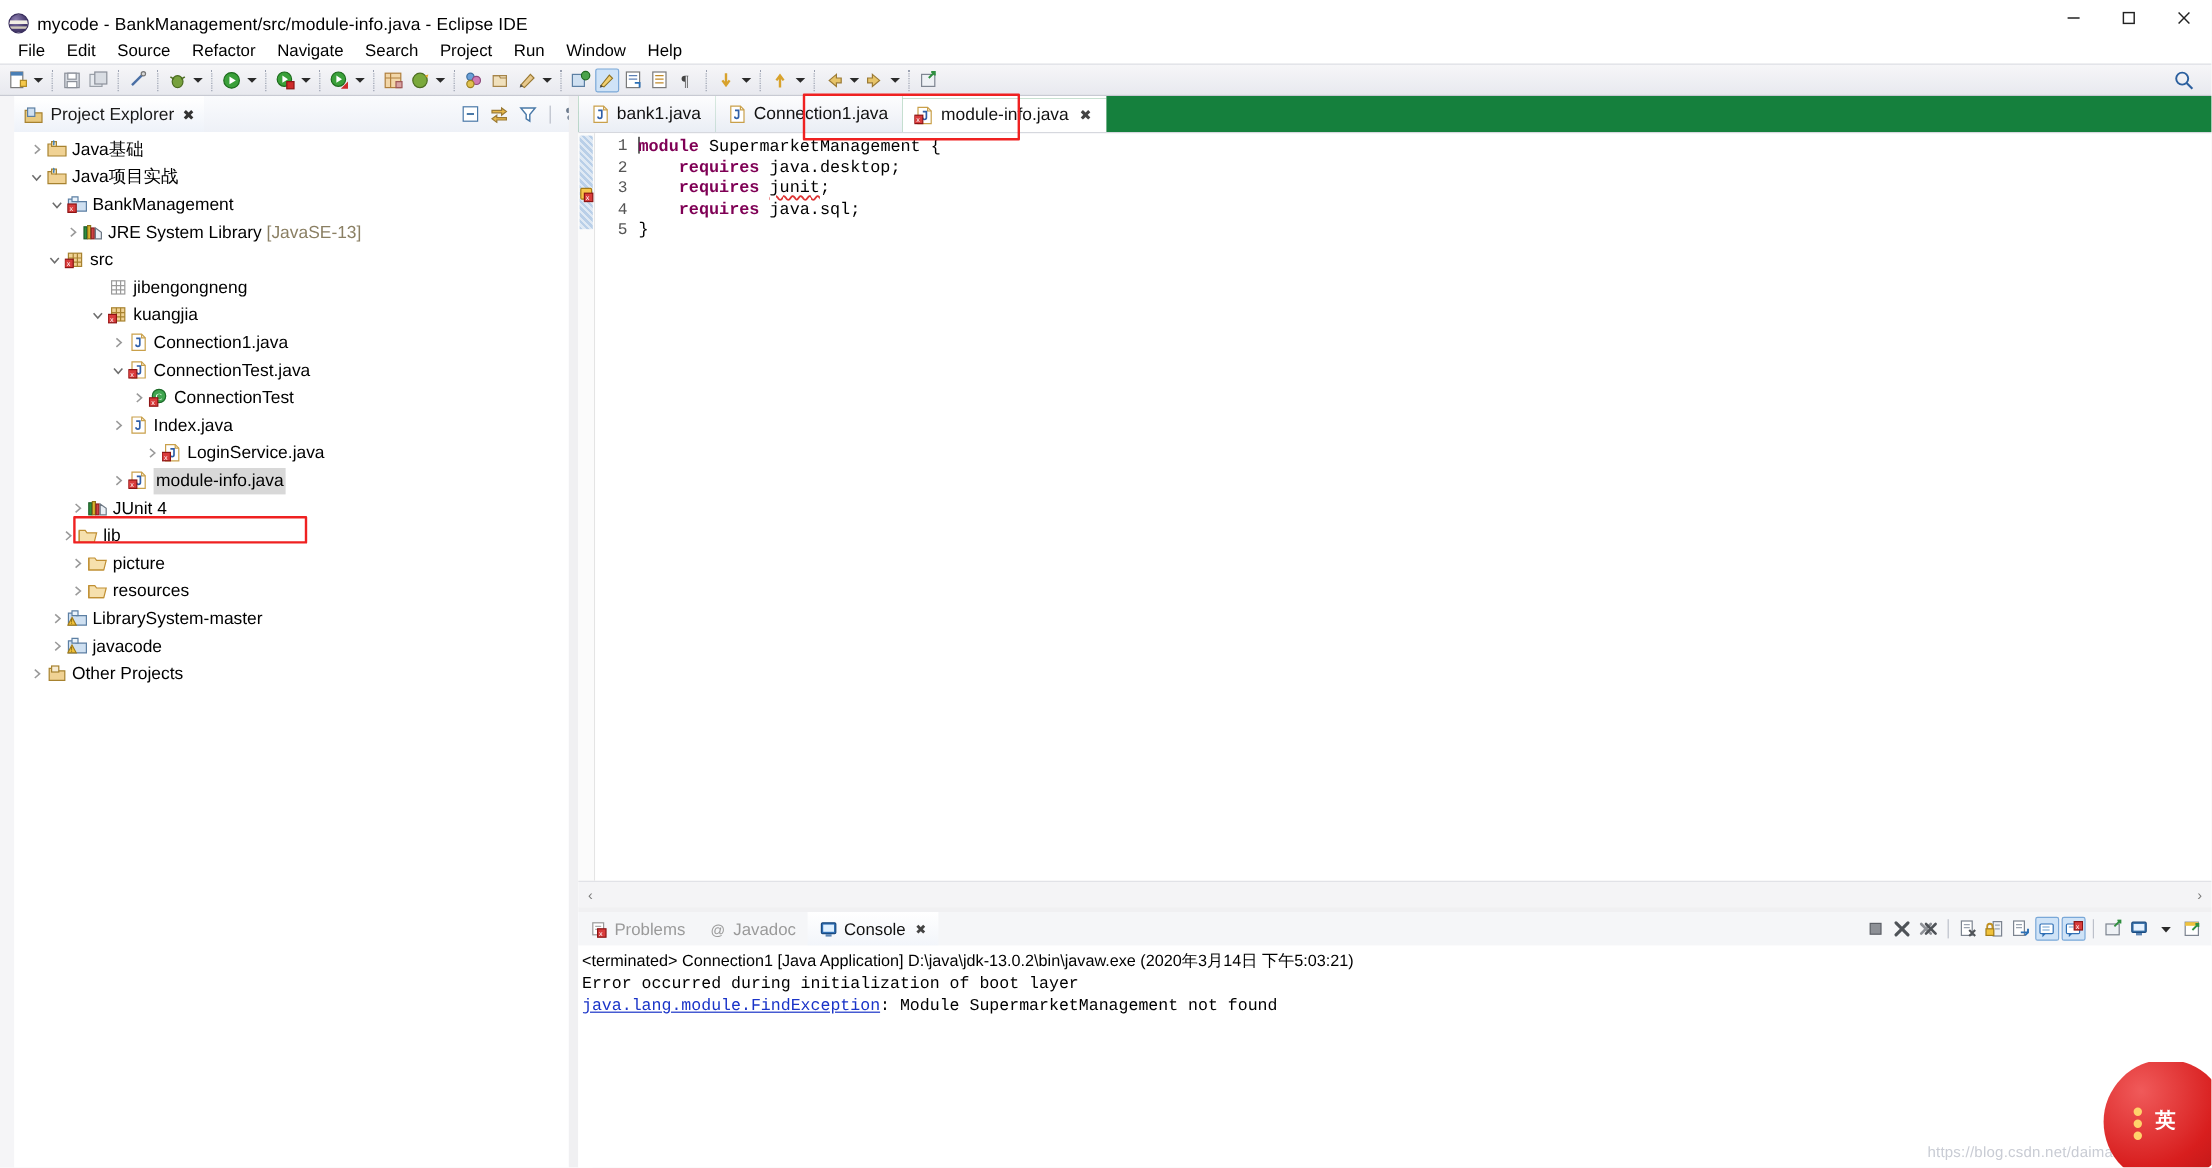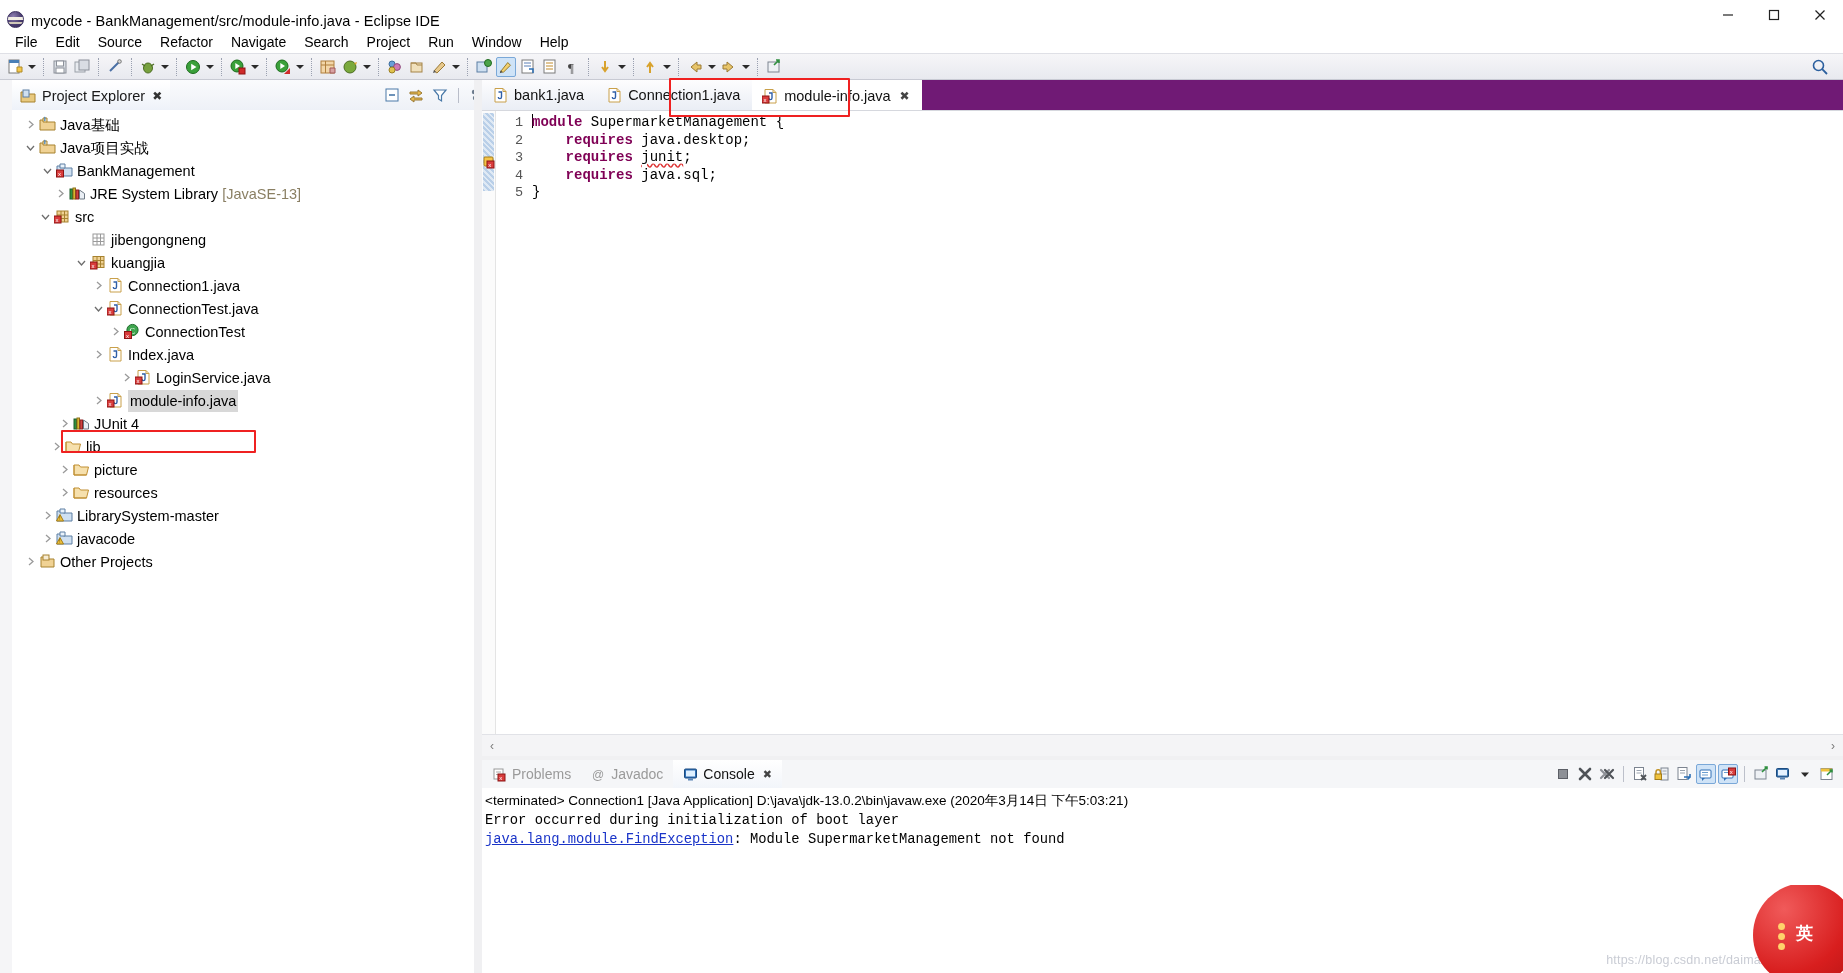--- a/index.html
+++ b/index.html
@@ -163,21 +163,21 @@
     pointer-events: none; z-index: 50;
   }
 
   
   .editor-area {
     position: absolute; left: 482px; top: 0; right: 0; height: 676px;
     background: #f5f5f7;
   }
   .editor-tabs {
     position: relative; height: 30px; display: flex; align-items: flex-end;
-    background: #701a75;
+    background: #15803d;
   }
   .etab {
     display: flex; align-items: center; height: 30px; padding: 0 12px 0 10px;
     font-size: 14.5px; color: #111;
     background: linear-gradient(#fdfdfe, #eaeef5);
   }
   .etab.active {
     background: linear-gradient(#ffffff, #ffffff);
     border-top: 2px solid #ffffff;
   }

